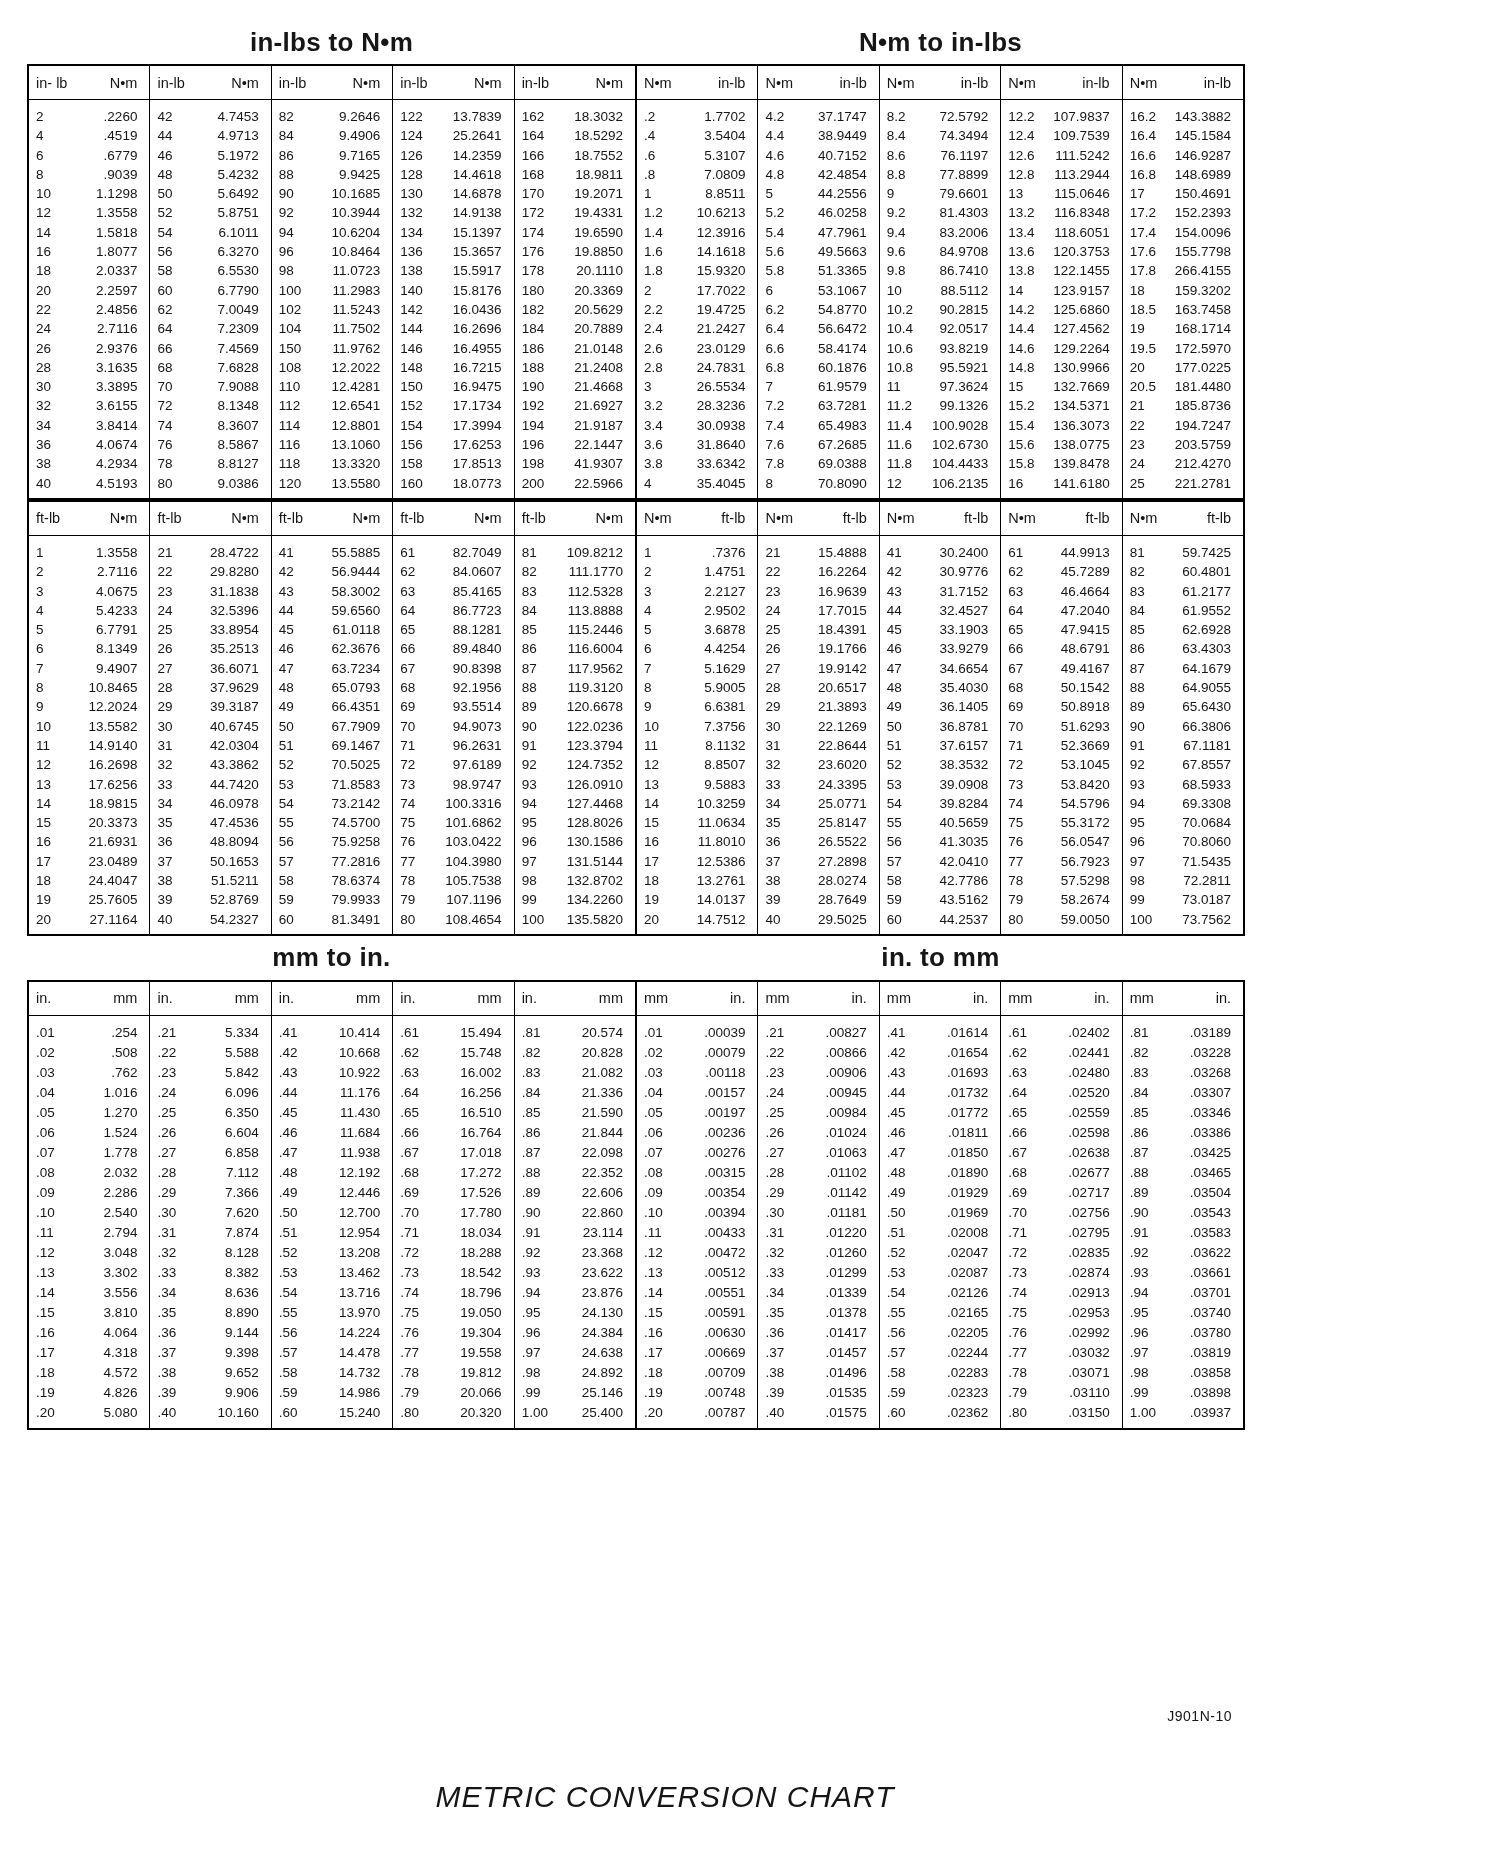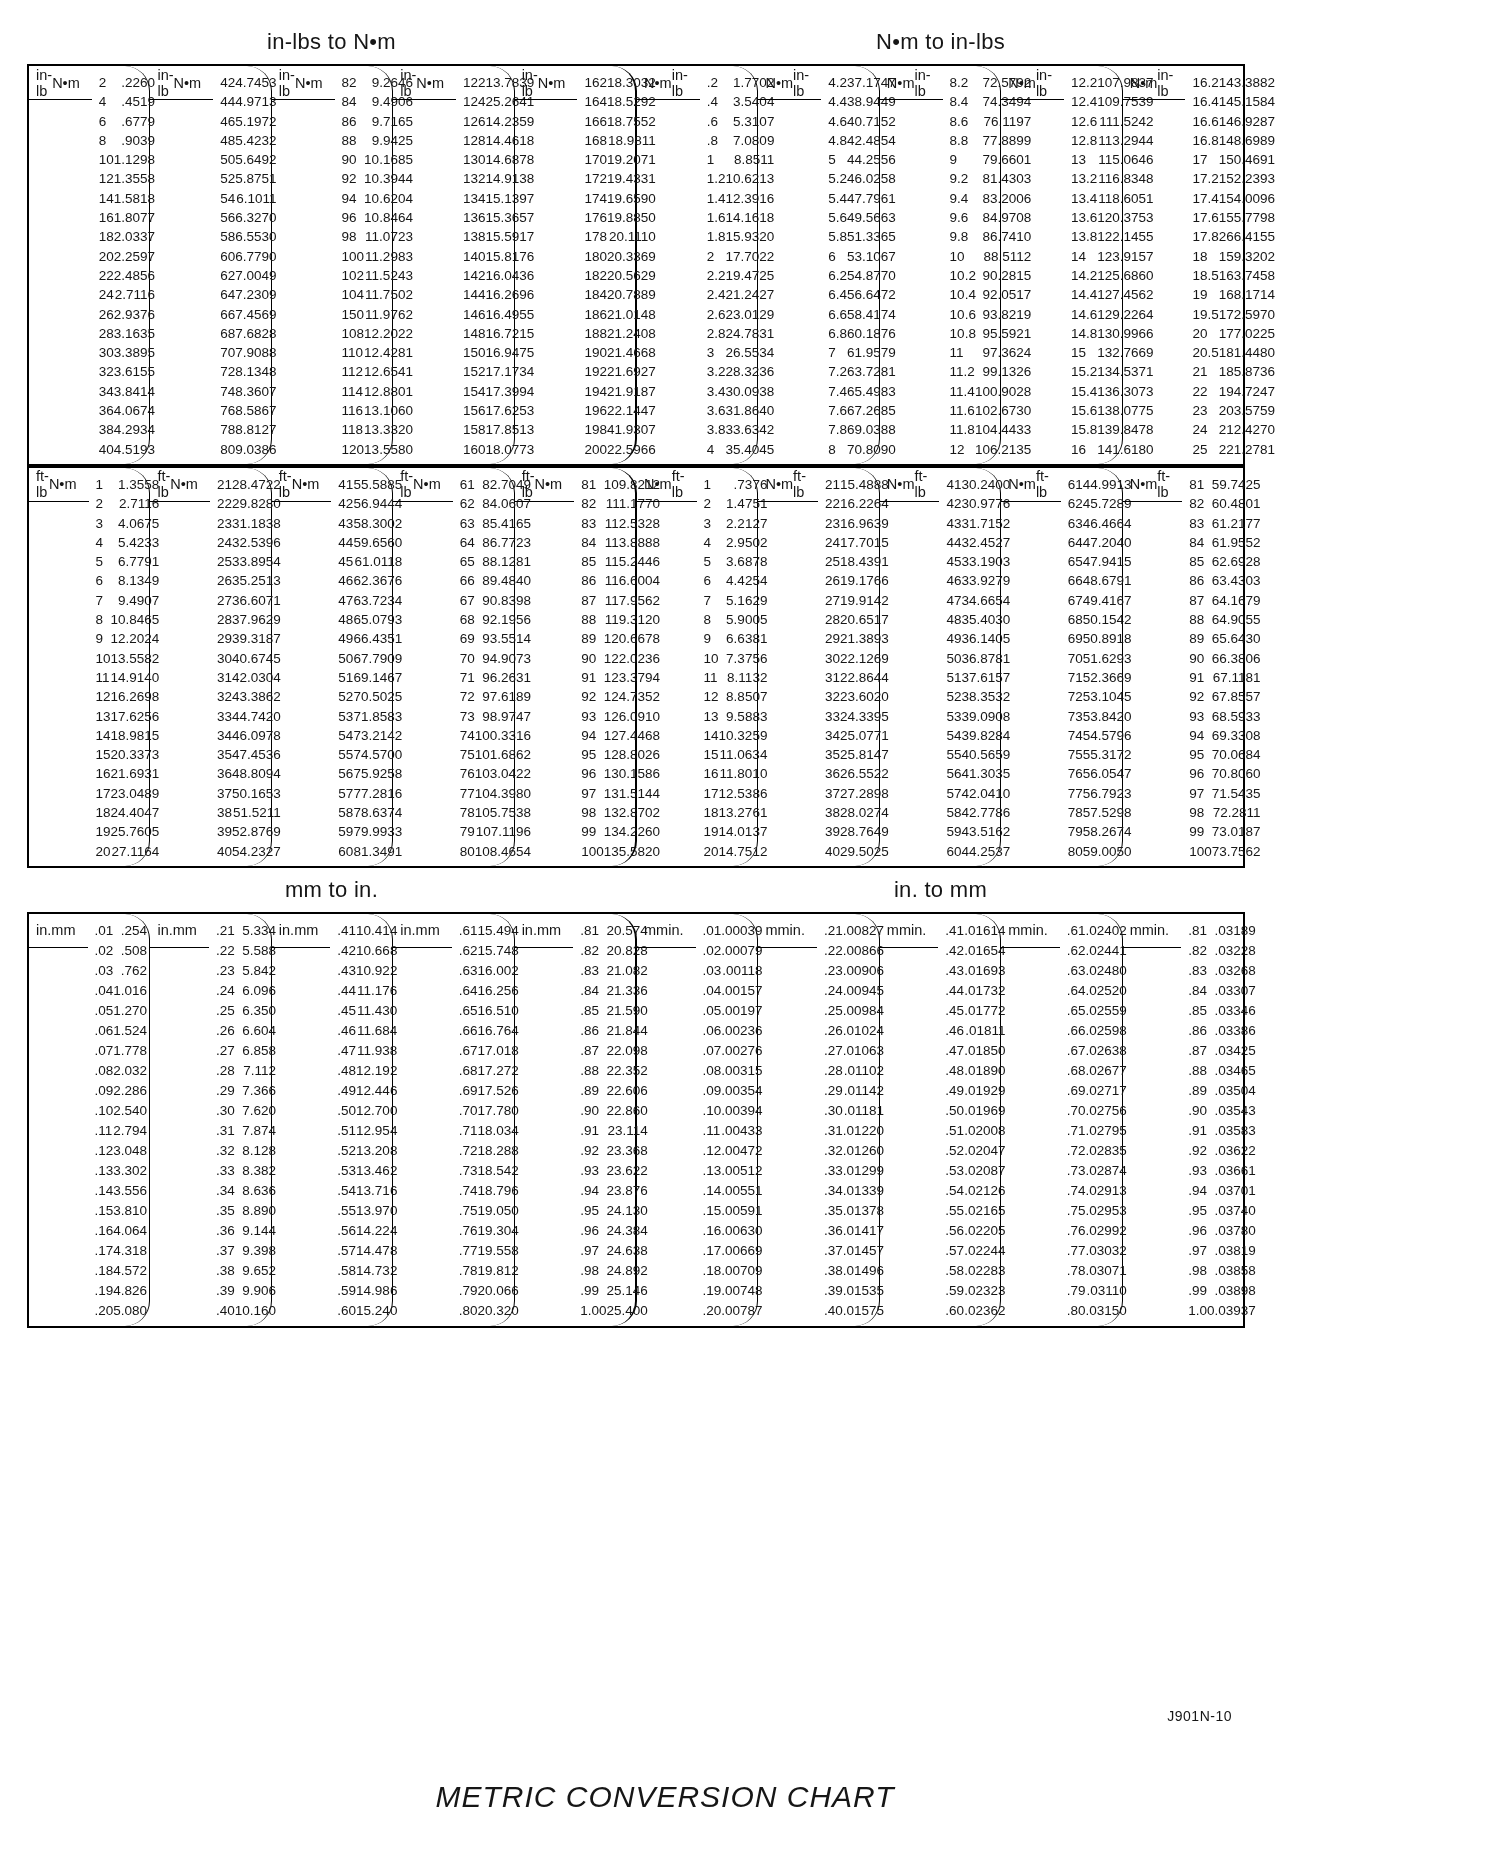--- a/index.html
+++ b/index.html
@@ -5,23 +5,23 @@
   html,body{margin:0;padding:0;}
   body{
     width:1504px;height:1852px;overflow:hidden;background:#ffffff;
     font-family:"Liberation Sans",sans-serif;color:#161616;
     -webkit-font-smoothing:antialiased;
   }
   .page{position:relative;width:1504px;height:1852px;box-sizing:border-box;padding-top:20px;}
   .table-section{margin-left:27px;width:1218px;}
   .titles-row{display:flex;height:44px;align-items:center;}
   .half{flex:1;display:flex;justify-content:center;}
-  .tbl-title{margin:0;font-size:22px;font-weight:400;letter-spacing:.3px;}
+  .tbl-title{margin:0;font-size:26px;font-weight:700;letter-spacing:.3px;}
   .tbl{display:flex;border:2.5px solid #000;background:#fff;}
-  .pair{flex:1 1 0;min-width:0;border-right:1.5px solid #000;display:flex;flex-direction:row;border-radius:25px;}
+  .pair{flex:1 1 0;min-width:0;border-right:1.5px solid #000;display:flex;flex-direction:column;}
   .pair:last-child{border-right:0;}
   .pair.mid{border-right-width:2.5px;}
   .phdr{display:flex;justify-content:space-between;align-items:center;height:33px;
         border-bottom:1.5px solid #000;padding:0 12px 0 7px;font-size:14.5px;}
   .prows{padding:7px 0 5px;}
   .prow{display:flex;justify-content:space-between;height:19.3px;line-height:19.3px;
         padding:0 12px 0 7px;font-size:13.5px;white-space:nowrap;}
   .t3 .prow{height:20px;line-height:20px;}
   .c1{text-align:left;}
   .c2{text-align:right;}

